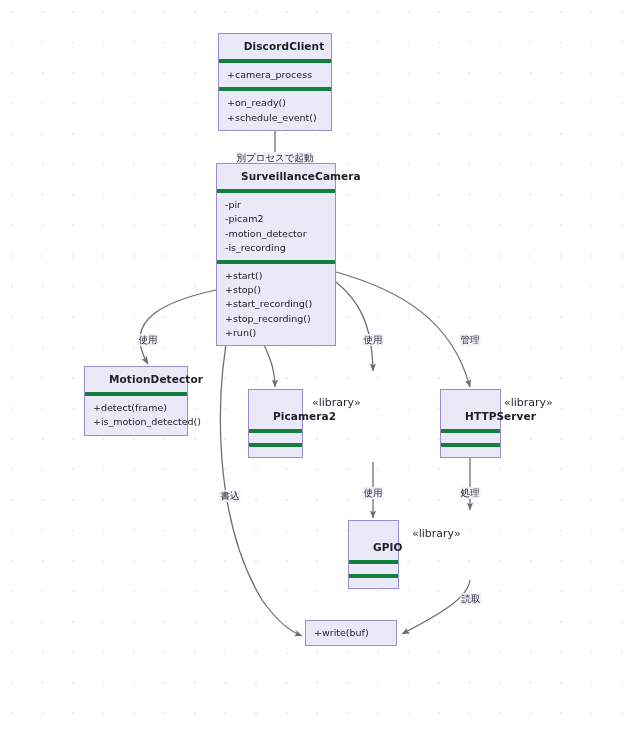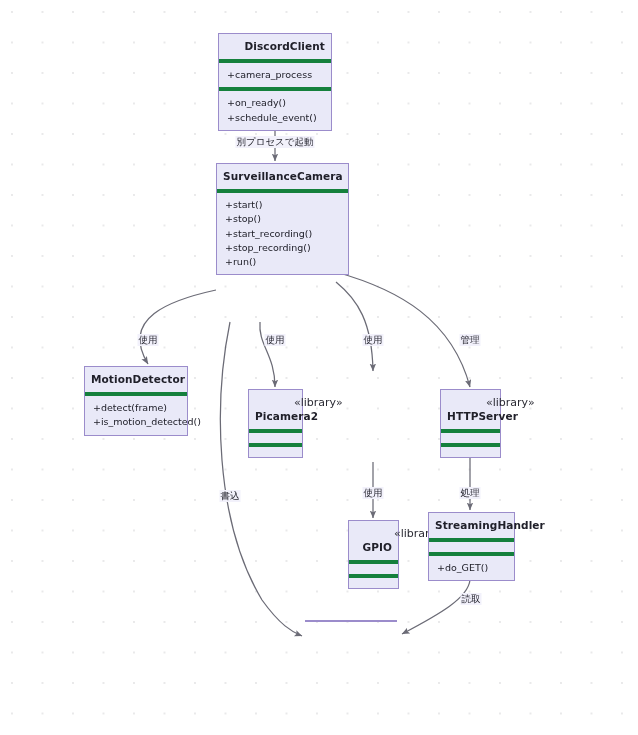--- a/index.html
+++ b/index.html
@@ -39,22 +39,22 @@
     color: #20202a;
   }
   .uml-compartment {
     box-sizing: border-box;
     padding: 5px 7px 5px 8px;
   }
   .uml-compartment + .uml-compartment {
     border-top: 4px solid #15803d;
   }
   .uml-header {
-    text-align: right;
-    padding: 6px 6px 6px 6px;
+    text-align: center;
+    padding: 6px 6px 6px 24px;
   }
   .uml-name {
     font-weight: bold;
     font-size: 10.5px;
     letter-spacing: 0.1px;
     line-height: 1.25;
     white-space: nowrap;
   }
   .uml-stereotype {
     font-size: 11px;
@@ -113,21 +113,21 @@
       <path d="M373,462 L373,518"></path>
 
       <path d="M470,449 L470,510"></path>
 
       <path d="M230,322 C214,400 214,520 262,600 C280,625 292,632 302,636"></path>
 
       <path d="M470,580 C468,598 440,614 402,634"></path>
     </g>
   </svg>
 
-  <div class="edge-label" style="left:275px; top:136px;text-align:right;">別プロセスで起動</div>
+  <div class="edge-label" style="left:275px; top:152px;text-align:right;">別プロセスで起動</div>
   <div class="edge-label" style="left:148px; top:334px;">使用</div>
   <div class="edge-label" style="left:275px; top:334px;">使用</div>
   <div class="edge-label" style="left:373px; top:334px;">使用</div>
   <div class="edge-label" style="left:470px; top:334px;">管理</div>
   <div class="edge-label" style="left:373px; top:487px;">使用</div>
   <div class="edge-label" style="left:470px; top:487px;">処理</div>
   <div class="edge-label" style="left:230px; top:490px;">書込</div>
   <div class="edge-label" style="left:471px; top:593px;">読取</div>
 
   <div class="uml-class" style="left:218px; top:33px; width:114px;">
@@ -136,23 +136,29 @@
     </div>
     <div class="uml-compartment">
       <div class="uml-member">+camera_process</div>
     </div>
     <div class="uml-compartment">
       <div class="uml-member">+on_ready()</div>
       <div class="uml-member">+schedule_event()</div>
     </div>
   </div>
 
-  <div class="uml-class" style="left:216px; top:163px; width:133px;">
+  <div class="uml-class" style="left:216px; top:163px; width:120px;">
     <div class="uml-compartment uml-header">
       <div class="uml-name">SurveillanceCamera</div>
+    </div>
+    <div class="uml-compartment">
+      <div class="uml-member">-pir</div>
+      <div class="uml-member">-picam2</div>
+      <div class="uml-member">-motion_detector</div>
+      <div class="uml-member">-is_recording</div>
     </div>
     <div class="uml-compartment">
       <div class="uml-member">+start()</div>
       <div class="uml-member">+stop()</div>
       <div class="uml-member">+start_recording()</div>
       <div class="uml-member">+stop_recording()</div>
       <div class="uml-member">+run()</div>
     </div>
   </div>
 
@@ -187,26 +193,20 @@
 
   <div class="uml-class" style="left:348px; top:520px; width:51px;">
     <div class="uml-compartment uml-header">
       <div class="uml-stereotype">«library»</div>
       <div class="uml-name">GPIO</div>
     </div>
     <div class="uml-compartment empty"></div>
     <div class="uml-compartment empty"></div>
   </div>
 
-  <div class="uml-class" style="left:428px; top:512px; width:87px;">
-    <div class="uml-compartment uml-header">
-      <div class="uml-name">StreamingHandler</div>
-    </div>
-    <div class="uml-compartment empty"></div>
-    <div class="uml-compartment">
-      <div class="uml-member">+do_GET()</div>
-    </div>
-  </div>
 
   <div class="uml-class" style="left:305px; top:620px; width:92px;">
+    <div class="uml-compartment">
+      <div class="uml-member">+write(buf)</div>
+    </div>
   </div>
 
 </div>
 
 </body></html>

